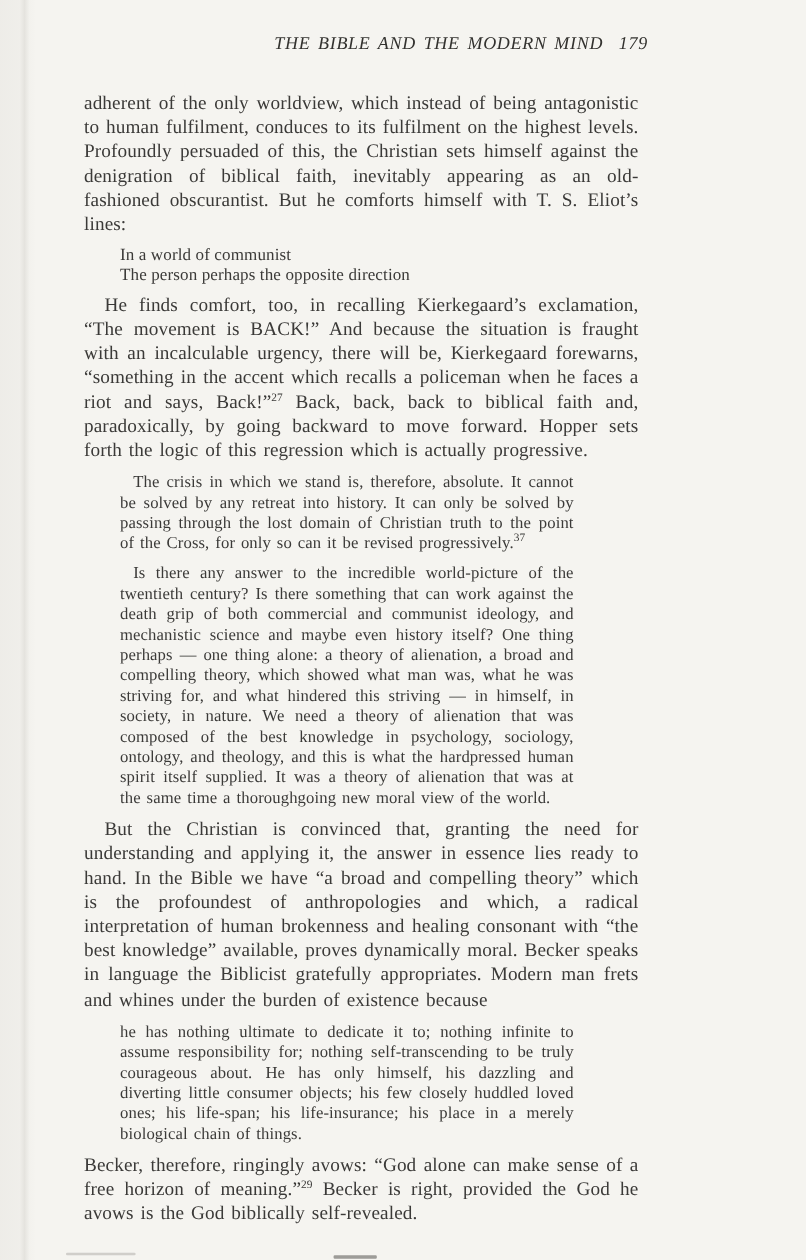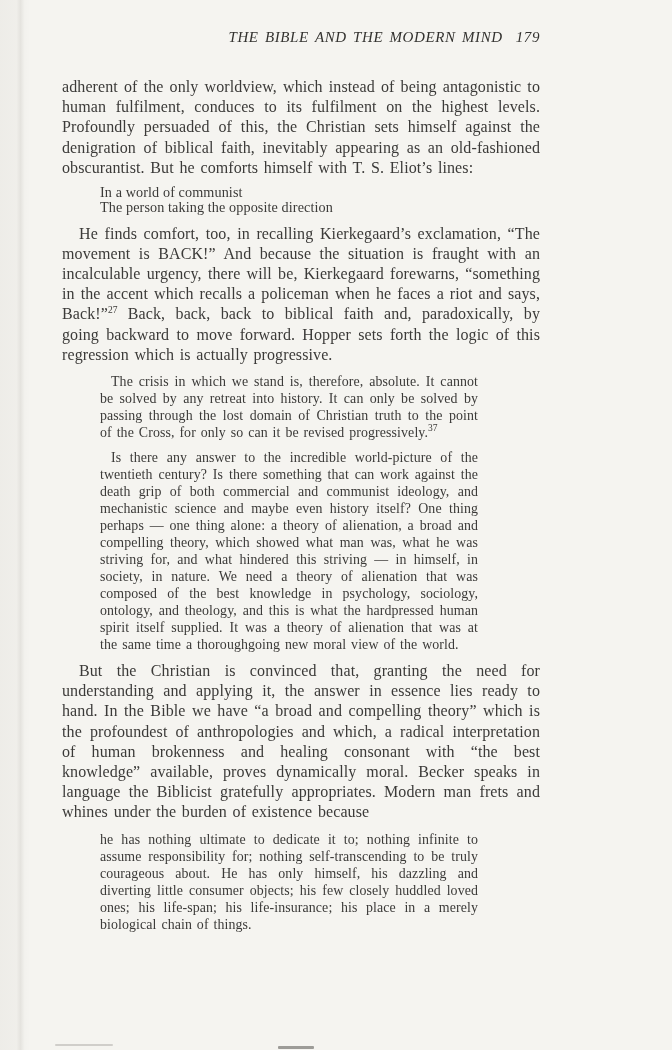--- a/index.html
+++ b/index.html
@@ -53,21 +53,21 @@
     letter-spacing: 0.6px;
     word-spacing: 2px;
     color: #33322f;
     margin: 2px 0 31px 0;
     white-space: nowrap;
   }
   .head-page {
     margin-left: 13px;
   }
   .par {
-    margin: 0;
+    margin: 8px;
     font-size: 16px;
     line-height: 20.2px;
     text-align: justify;
     word-spacing: 1.6px;
     letter-spacing: 0.1px;
   }
   .par.indent { text-indent: 17px; }
   .poem {
     margin: 7px 0 8px 38px;
     font-size: 14.2px;
@@ -99,31 +99,32 @@
   <div class="left-shade"></div>
 
   <div class="running-head">
     <span class="head-title">THE BIBLE AND THE MODERN MIND</span><span class="head-page">179</span>
   </div>
 
   <p class="par">adherent of the only worldview, which instead of being antagonistic to human fulfilment, conduces to its fulfilment on the highest levels. Profoundly persuaded of this, the Christian sets himself against the denigration of biblical faith, inevitably appearing as an old-fashioned obscurantist. But he comforts himself with T. S. Eliot’s lines:</p>
 
   <div class="poem">
     <div class="poem-line">In a world of communist</div>
-    <div class="poem-line">The person taking the opposite direction</div>
+    <div class="poem-line">The person perhaps the opposite direction</div>
   </div>
 
   <p class="par indent"><span>He finds comfort, too, in recalling Kierkegaard’s exclamation, “The movement is BACK!” And because the situation is fraught with an incalculable urgency, there will be, Kierkegaard forewarns, “something in the accent which recalls a policeman when he faces a riot and says, Back!”</span><sup class="fn">27</sup><span> Back, back, back to biblical faith and, paradoxically, by going backward to move forward. Hopper sets forth the logic of this regression which is actually progressive.</span></p>
 
   <div class="bq bq-indent"><span>The crisis in which we stand is, therefore, absolute. It cannot be solved by any retreat into history. It can only be solved by passing through the lost domain of Christian truth to the point of the Cross, for only so can it be revised progressively.</span><sup class="fn">37</sup></div>
 
 
   <div class="bq bq-indent">Is there any answer to the incredible world-picture of the twentieth century? Is there something that can work against the death grip of both commercial and communist ideology, and mechanistic science and maybe even history itself? One thing perhaps — one thing alone: a theory of alienation, a broad and compelling theory, which showed what man was, what he was striving for, and what hindered this striving — in himself, in society, in nature. We need a theory of alienation that was composed of the best knowledge in psychology, sociology, ontology, and theology, and this is what the hardpressed human spirit itself supplied. It was a theory of alienation that was at the same time a thoroughgoing new moral view of the world.</div>
 
   <p class="par indent">But the Christian is convinced that, granting the need for understanding and applying it, the answer in essence lies ready to hand. In the Bible we have “a broad and compelling theory” which is the profoundest of anthropologies and which, a radical interpretation of human brokenness and healing consonant with “the best knowledge” available, proves dynamically moral. Becker speaks in language the Biblicist gratefully appropriates. Modern man frets and whines under the burden of existence because</p>
 
   <div class="bq">he has nothing ultimate to dedicate it to; nothing infinite to assume responsibility for; nothing self-transcending to be truly courageous about. He has only himself, his dazzling and diverting little consumer objects; his few closely huddled loved ones; his life-span; his life-insurance; his place in a merely biological chain of things.</div>
 
+  <p class="par"><span>Becker, therefore, ringingly avows: “God alone can make sense of a free horizon of meaning.”</span><sup class="fn">29</sup><span> Becker is right, provided the God he avows is the God biblically self-revealed.</span></p>
 
   <div class="bottom-smudge-line"></div>
   <div class="bottom-smudge-dark"></div>
 
 </div>
 
 </body></html>

